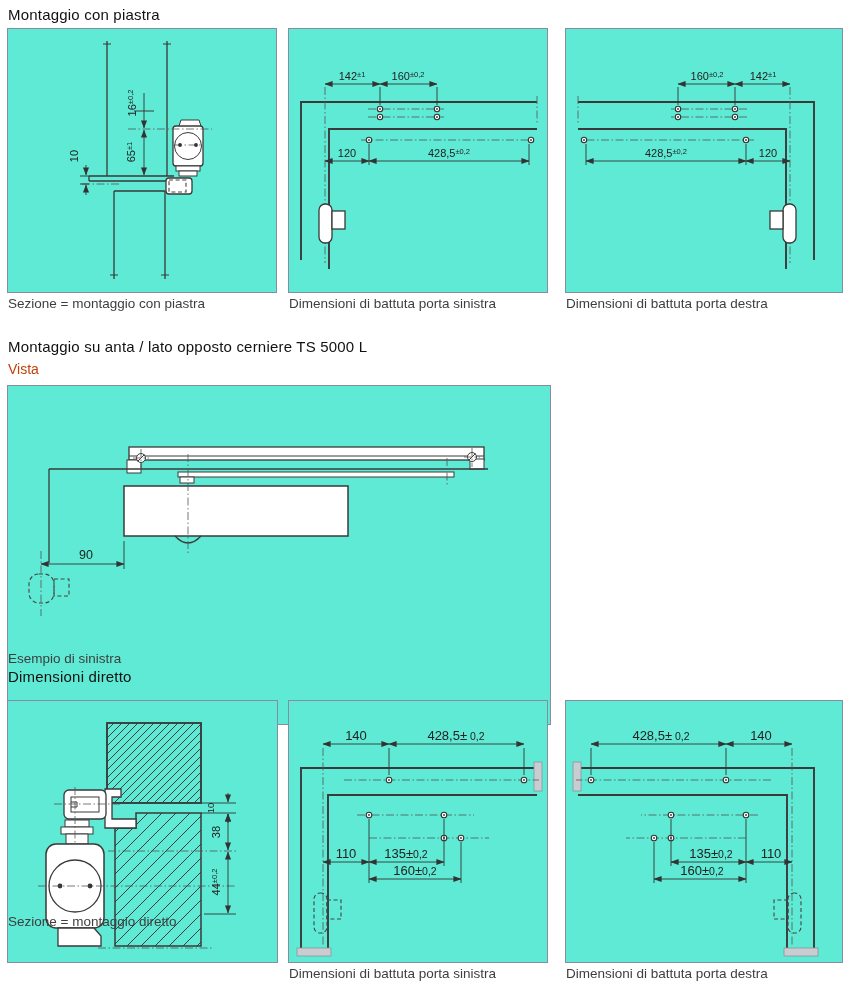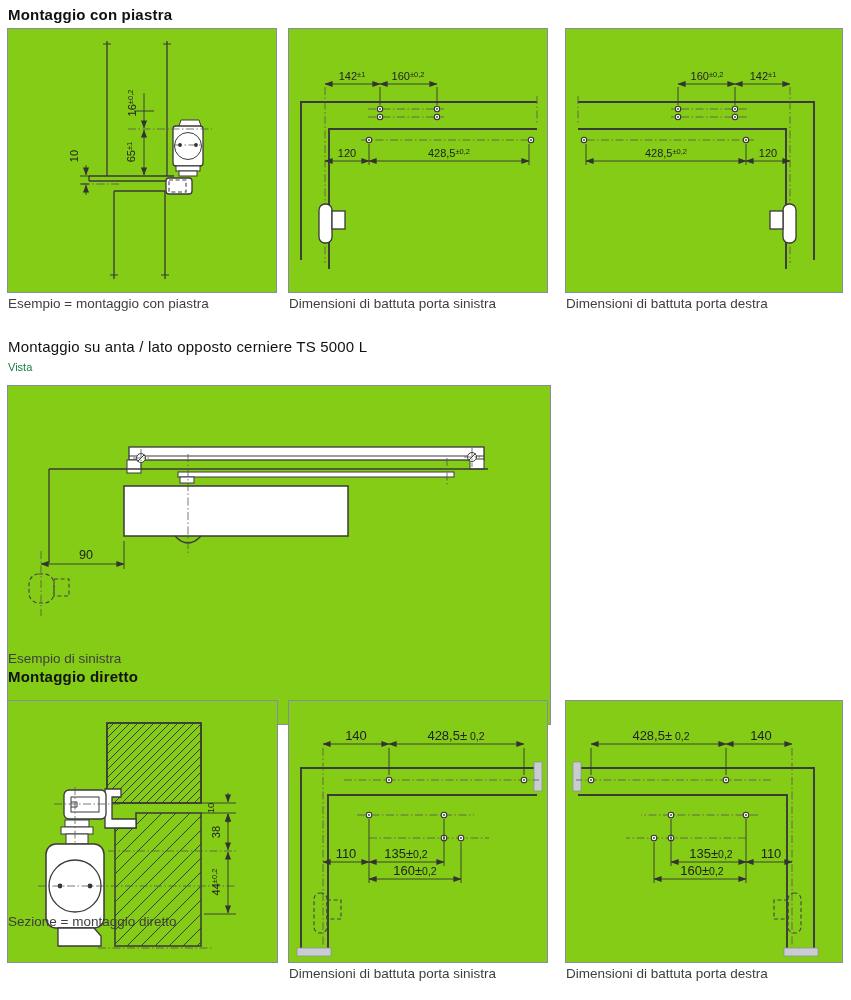--- a/index.html
+++ b/index.html
@@ -1,21 +1,21 @@
 <!DOCTYPE html>
 <html><head>
 <meta charset="utf-8">
 <style>
   html,body{margin:0;padding:0}
   body{width:851px;height:1000px;position:relative;background:#fff;
        font-family:"Liberation Sans",sans-serif;color:#1a1a1a}
-  .h{position:absolute;font-size:15px;font-weight:700;color:#111;letter-spacing:.2px}
+  .h{position:absolute;font-size:15px;font-weight:400;color:#111;letter-spacing:.2px}
   .h.bold{font-weight:400}
-  .sub{position:absolute;font-size:11px;color:#15803d}
-  .box{position:absolute;border:1px solid #878da0;background:#84cc16;box-sizing:border-box}
+  .sub{position:absolute;font-size:14px;color:#c2410c}
+  .box{position:absolute;border:1px solid #878da0;background:#5eead4;box-sizing:border-box}
   .caption{position:absolute;font-size:13.5px;color:#3e3e3e}
   svg{display:block}
   svg text{fill:#222;font-family:"Liberation Sans",sans-serif}
   .s1{stroke:#3a3a3a;stroke-width:1;fill:none}
   .s13{stroke:#3a3a3a;stroke-width:1.3;fill:none}
   .s15{stroke:#3a3a3a;stroke-width:1.5;fill:none}
   .s2{stroke:#3a3a3a;stroke-width:1.9;fill:none}
   .w{fill:#fff}
   .cl{stroke:#555;stroke-width:.8;stroke-dasharray:8 2.5 1.5 2.5;fill:none}
   .dim{stroke:#333;stroke-width:.9;fill:none}
@@ -86,21 +86,21 @@
     <text class="t11" text-anchor="middle" transform="rotate(-90 127,123)" x="127" y="123"><tspan>65</tspan><tspan class="sup" dy="-3.5">±1</tspan></text>
   </g>
   <g>
     <path class="s1" d="M72,147 H81 M72,155 H81"></path>
     <path class="dim" d="M78,136 V146" marker-end="url(#ar)"></path>
     <path class="dim" d="M78,166 V156" marker-end="url(#ar)"></path>
     <text class="t11" text-anchor="middle" transform="rotate(-90 70,127)" x="70" y="127">10</text>
   </g>
 </svg>
 </div>
-<div class="caption" style="left:8px;top:296px">Esempio = montaggio con piastra</div>
+<div class="caption" style="left:8px;top:296px">Sezione = montaggio con piastra</div>
 
 <div class="box" style="left:288px;top:28px;width:260px;height:265px">
 <svg width="258" height="263" viewBox="0 0 258 263">
   <g id="g2fig">
     <path class="s2" d="M12,231 V73 H248"></path>
     <path class="s2" d="M40,240 V100 H248"></path>
     <path class="cl" d="M36,58 V234"></path>
     <path class="cl" d="M79,80 H155 M79,88 H155 M72,111 H246 M248,67 V94"></path>
     <circle class="hole" cx="91" cy="80" r="2.7"></circle>
         <circle class="dot" cx="91" cy="80" r=".9"></circle>
@@ -183,21 +183,21 @@
     <text class="t12" text-anchor="middle" x="78" y="173">90</text>
   </g>
   <g>
     <rect class="dsh" x="21" y="188" width="25" height="29" rx="10"></rect>
     <rect class="dsh" x="46" y="193" width="15" height="17"></rect>
   </g>
 </svg>
 </div>
 <div class="caption" style="left:8px;top:651px">Esempio di sinistra</div>
 
-<div class="h" style="left:8px;top:668px">Montaggio diretto</div>
+<div class="h" style="left:8px;top:668px">Dimensioni diretto</div>
 
 <div class="box" style="left:7px;top:700px;width:271px;height:263px">
 <svg width="269" height="261" viewBox="0 0 269 261">
   <rect x="99" y="22" width="94" height="80" fill="url(#hD)" class="s15" style="fill:url(#hD)"></rect>
   <rect class="s15" x="99" y="22" width="94" height="80" fill="none"></rect>
   <polygon points="128,112 193,112 193,245 107,245 107,127 128,127" style="fill:url(#hS)"></polygon>
   <polygon class="s15" points="128,112 193,112 193,245 107,245 107,127 128,127" fill="none"></polygon>
   <path class="s13 w" d="M97,88 h16 v8 h-9 v22 h24 v9 h-31 z"></path>
   <g>
     <rect class="s13 w" x="56" y="89" width="42" height="29" rx="5"></rect>

